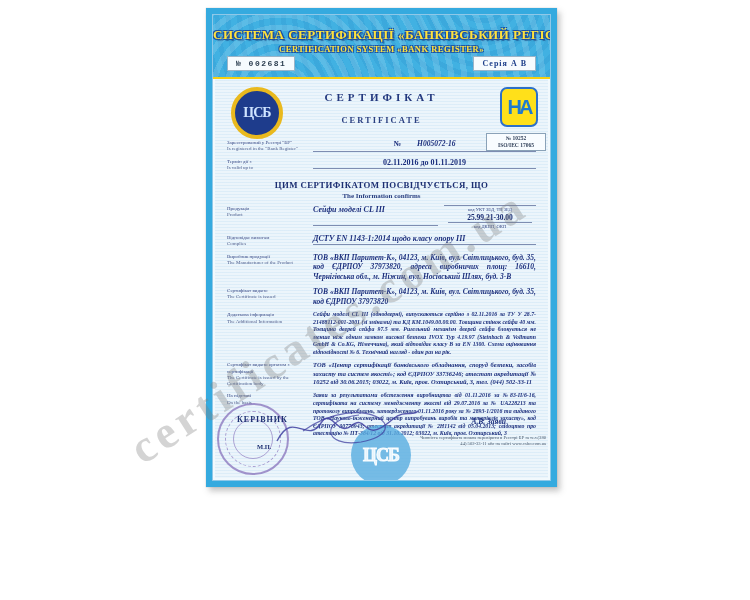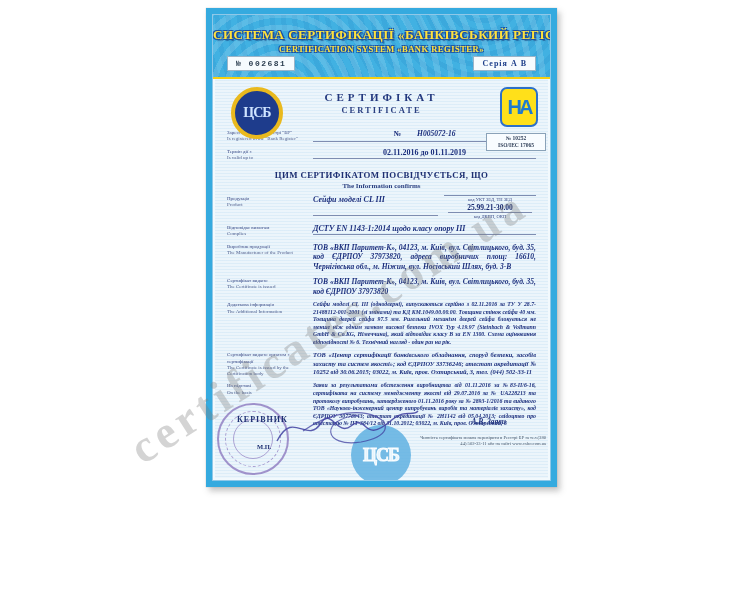--- a/index.html
+++ b/index.html
@@ -54,21 +54,21 @@
     background:#ffe01a; border:2px solid #2d70c8; display:flex; align-items:center; justify-content:center;
   }
   .logo-na span { color:#1f7ad0; font-weight:bold; font-size:20px; letter-spacing:-3px; font-family:"Liberation Sans",sans-serif; }
   .iso-box {
     position:absolute; right:4px; top:54px; width:60px; background:#f8fcff; border:1px solid #8aa2b8;
     font-size:5.5px; text-align:center; color:#31415a; padding:1px 0; line-height:1.3; font-weight:bold;
   }
 
   .title-block { text-align:center; padding-top:12px; }
   .title-uk { font-size:11px; font-weight:bold; letter-spacing:4px; color:#23387e; }
-  .title-en { font-size:8.5px; font-weight:bold; letter-spacing:2px; color:#2a3f80; margin-top:2px; }
+  .title-en { font-size:8.5px; font-weight:bold; letter-spacing:2px; color:#2a3f80; margin-top:12px; }
 
   .row { display:flex; margin-top:5px; }
   .lbl { width:86px; flex:none; font-size:5px; color:#3a4a86; line-height:1.25; padding-top:1px; }
   .lbl .en { display:block; color:#50608f; }
   .val-wrap { flex:1; min-width:0; }
   .val { font-size:7.5px; font-weight:bold; font-style:italic; color:#1c2f7d; line-height:1.3; }
   .u { border-bottom:1px solid #7e8db1; }
   .center { text-align:center; }
 
   .reg-line { display:flex; justify-content:center; gap:16px; border-bottom:1px solid #7e8db1; padding-bottom:2px; }

